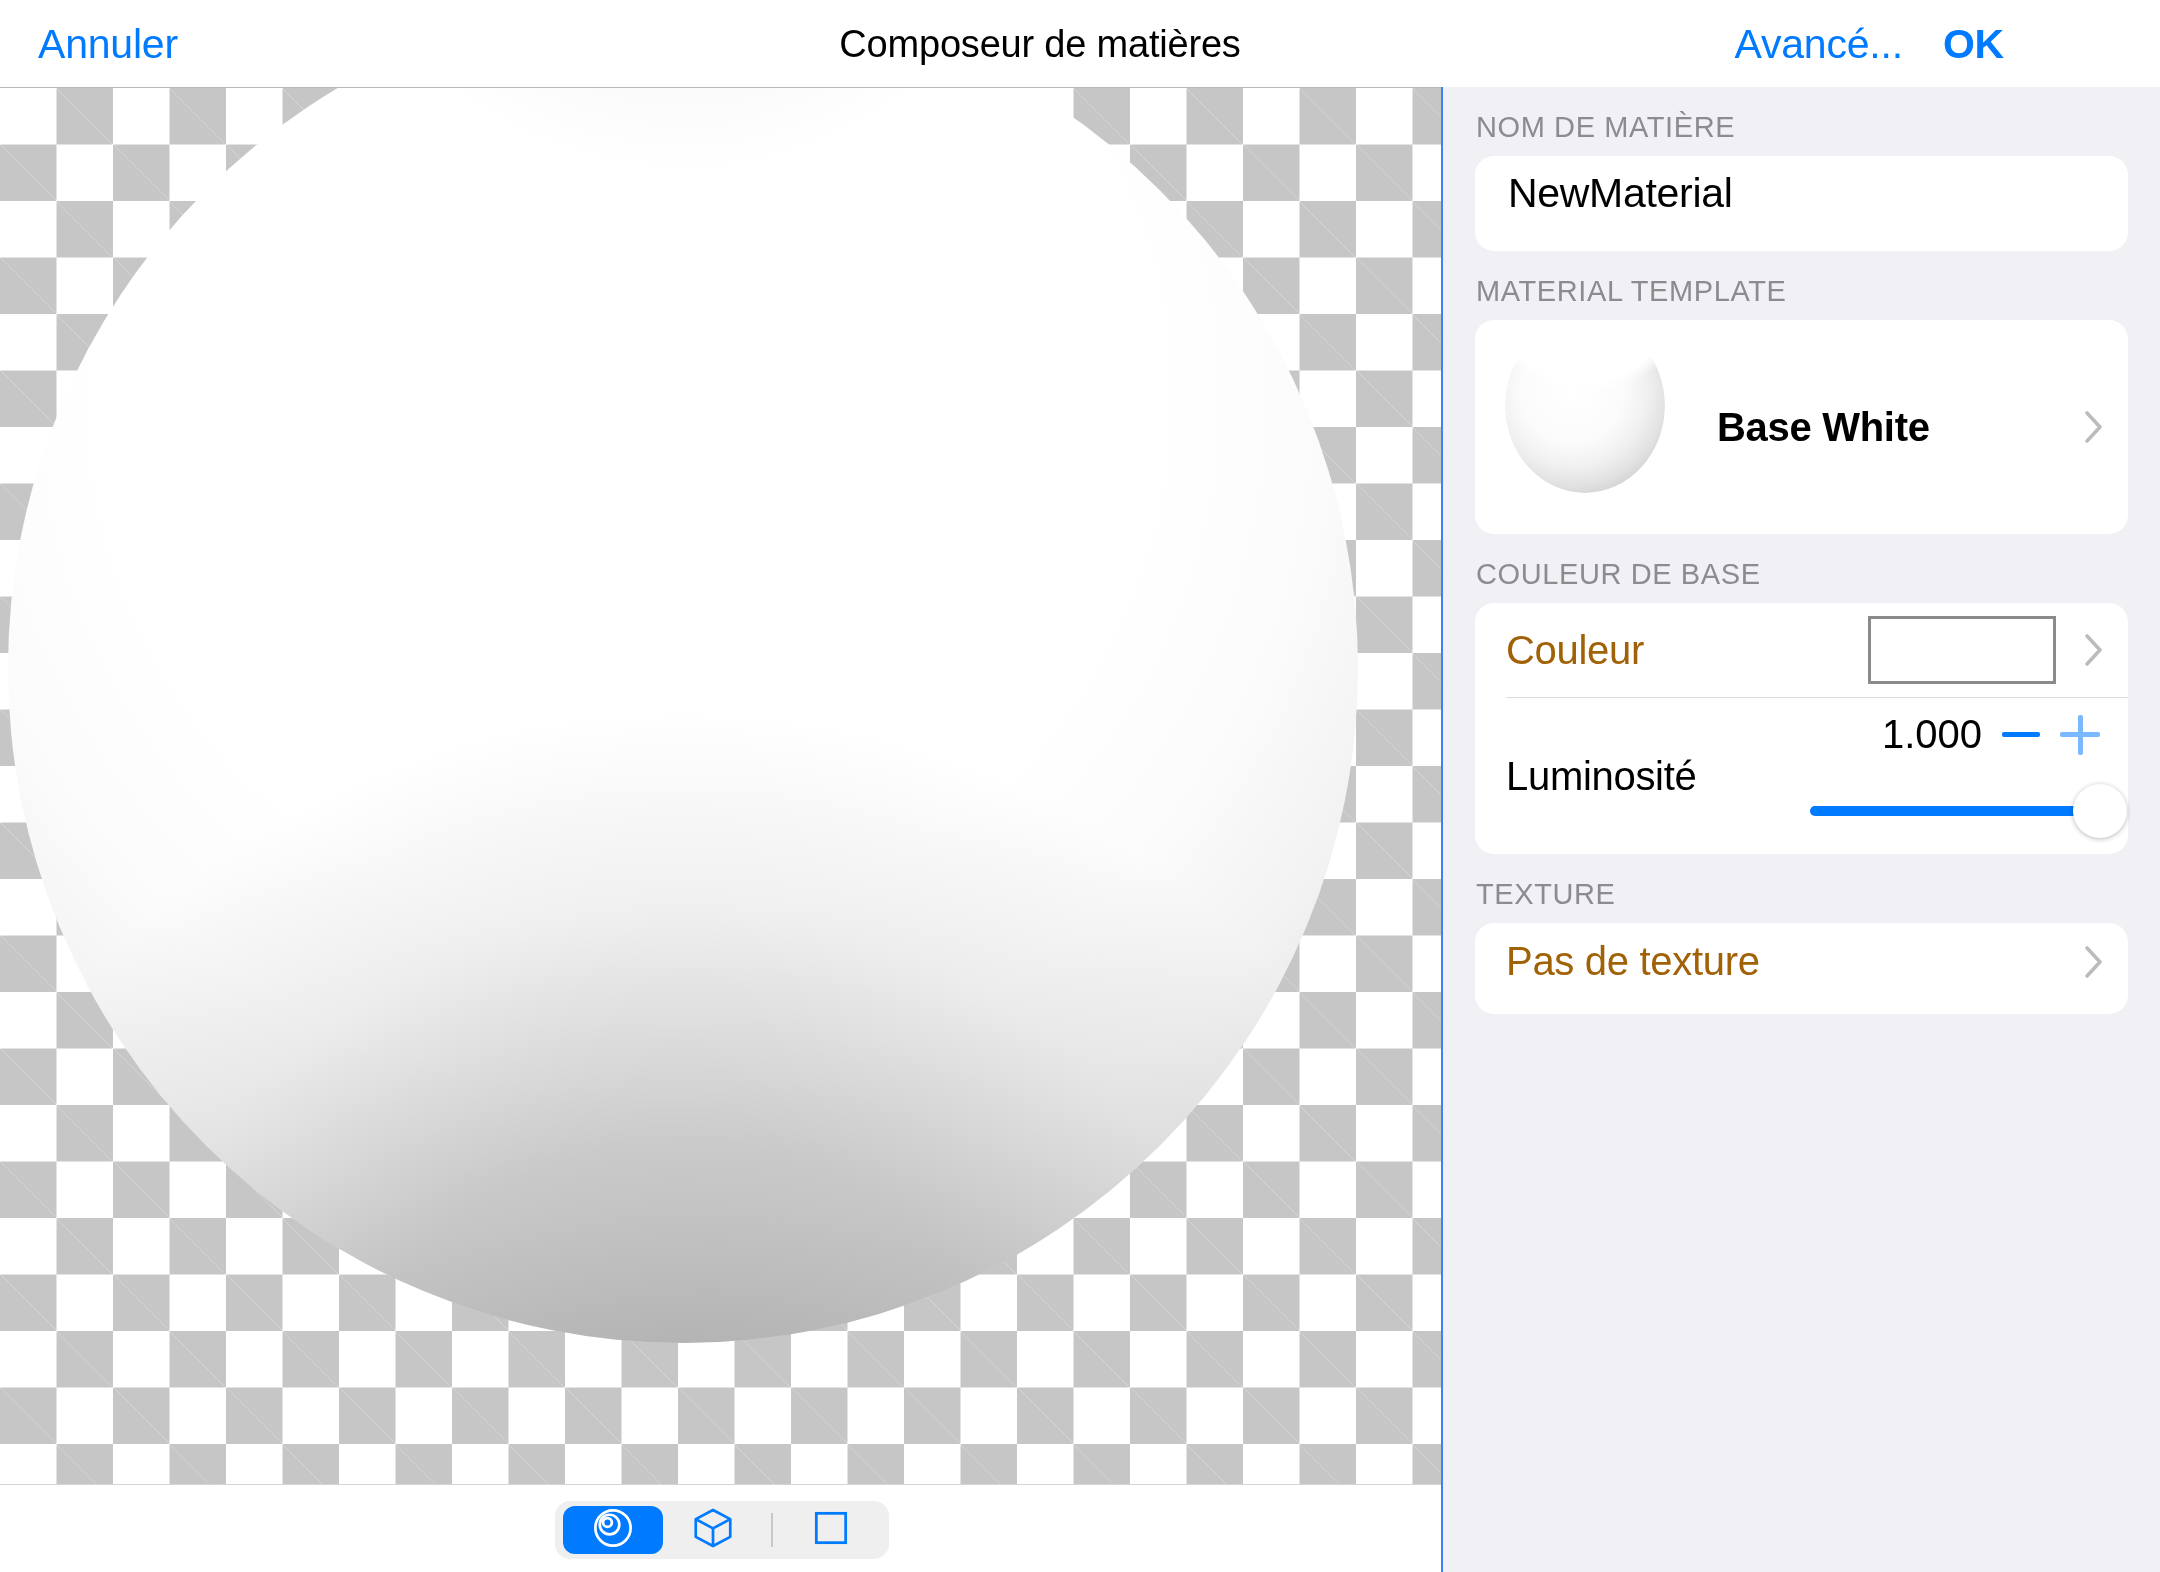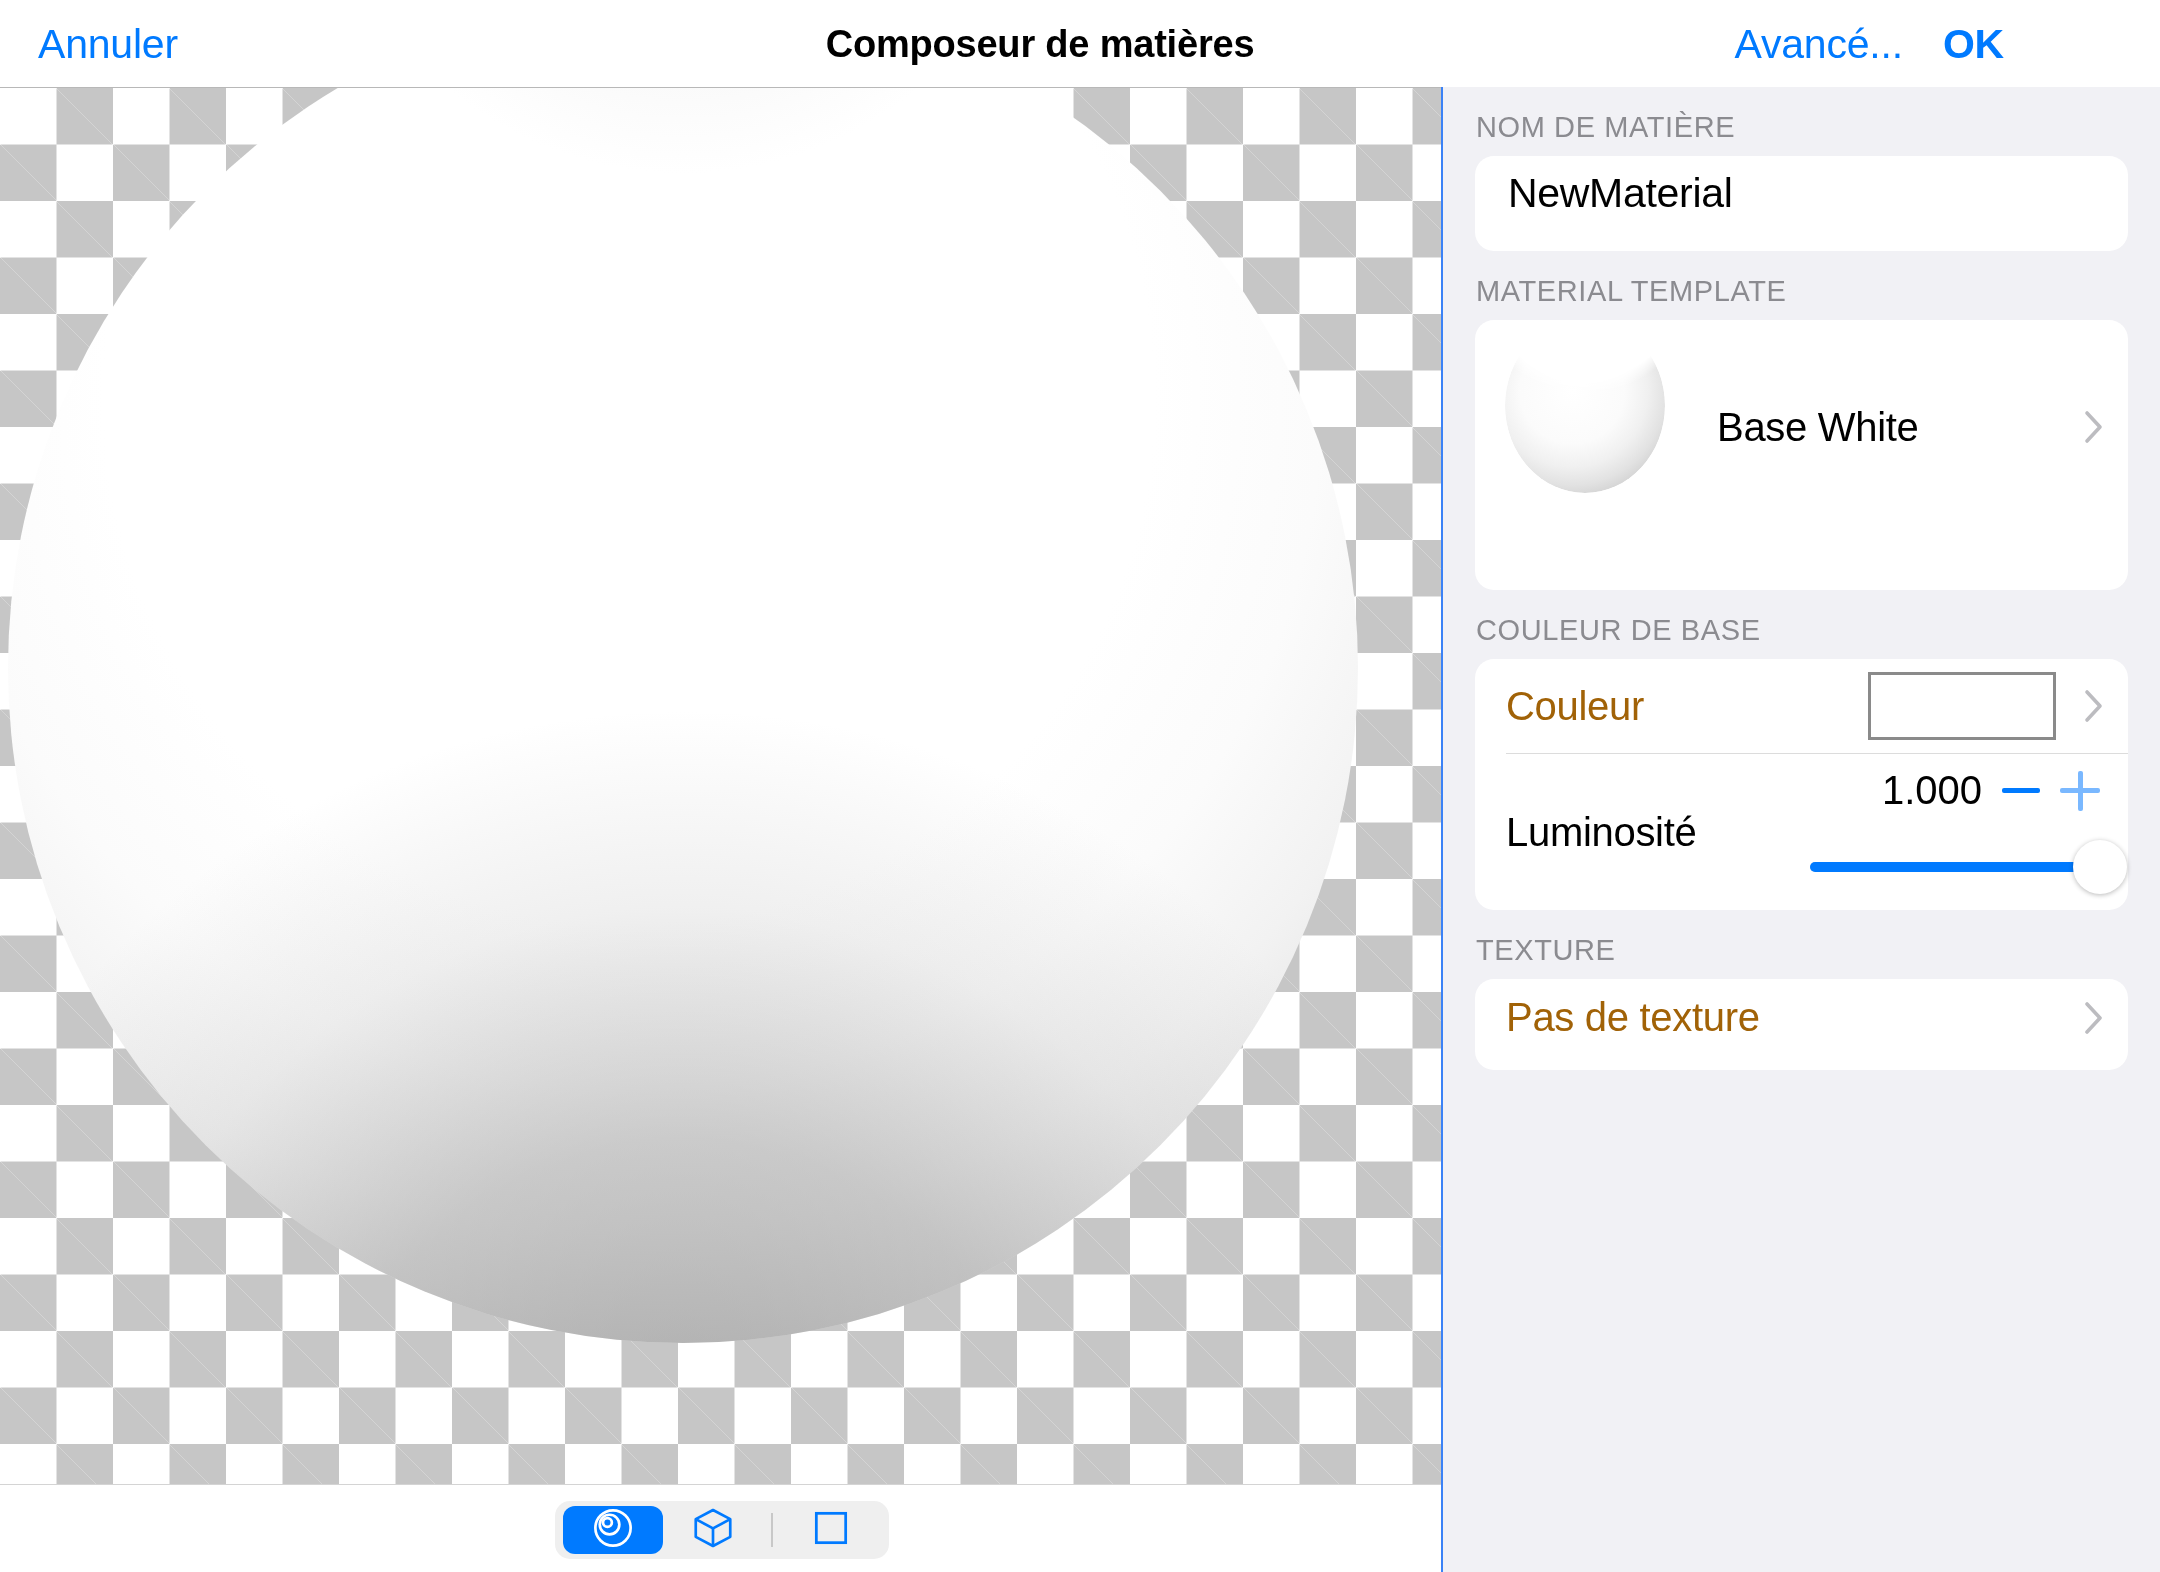--- a/index.html
+++ b/index.html
@@ -38,21 +38,21 @@
     color: #007aff;
     letter-spacing: -0.2px;
     white-space: nowrap;
   }
   .nav-title {
     position: absolute;
     left: 0; right: 0; top: 50%;
     transform: translateY(-50%);
     text-align: center;
     font-size: 38px;
-    font-weight: bold;
+    font-weight: normal;
     color: #000000;
     letter-spacing: -0.2px;
     padding-left: 36px;
   }
   .nav-right {
     position: absolute;
     right: 40px; top: 50%;
     transform: translateY(-50%);
     display: flex;
     align-items: center;
@@ -211,21 +211,21 @@
   
   .name-card { height: 95px; }
   .name-value {
     padding-left: 33px;
     font-size: 41px;
     color: #000000;
     letter-spacing: -0.3px;
   }
 
   
-  .tmpl-card { height: 270px; }
+  .tmpl-card { height: 214px; font-weight: bold; }
   .tmpl-row { height: 214px; padding-left: 30px; }
   .tmpl-thumb {
     width: 160px;
     height: 150px;
     position: relative;
     flex: 0 0 auto;
   }
   .tmpl-ball {
     position: absolute;
     left: 0;

